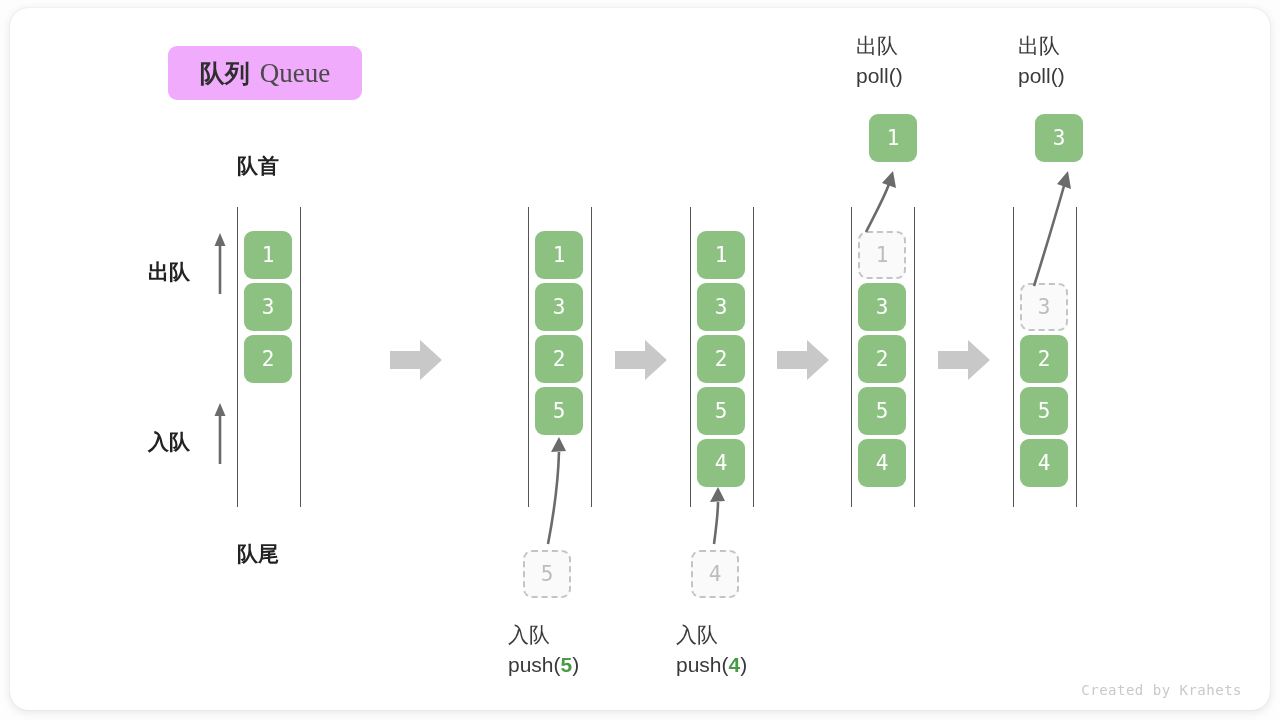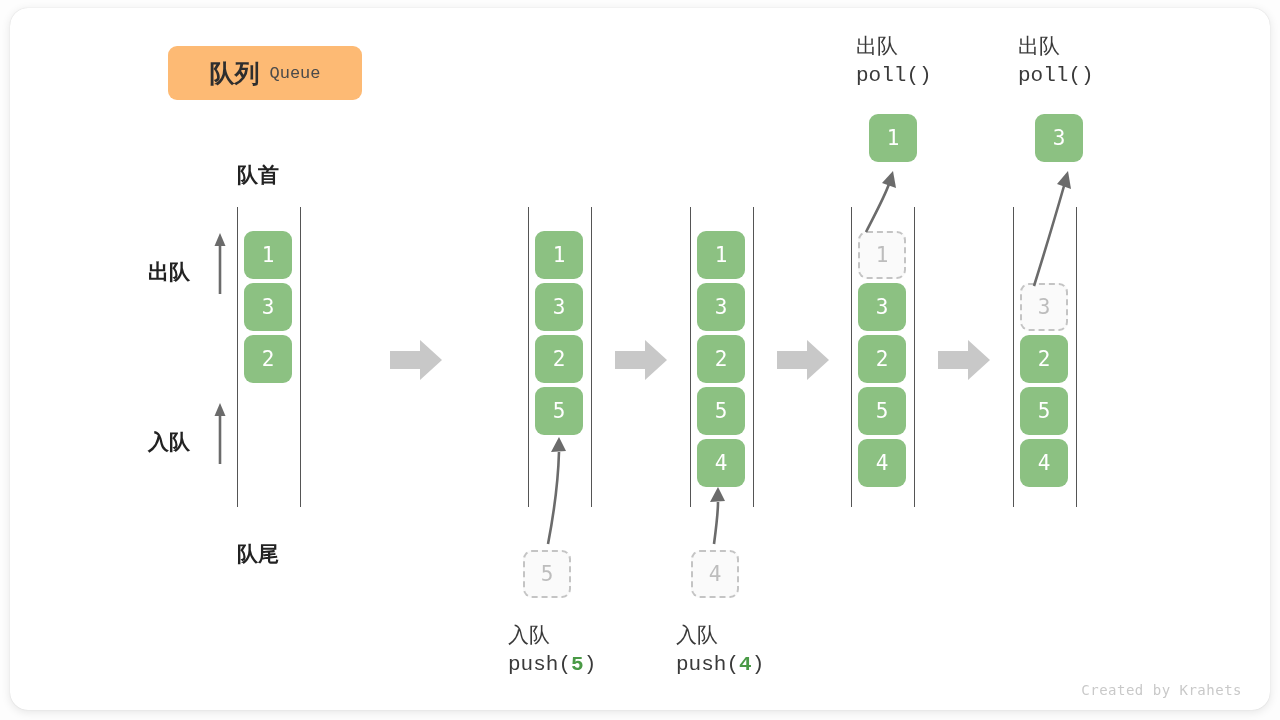--- a/index.html
+++ b/index.html
@@ -31,49 +31,49 @@
     box-shadow: 0 2px 10px rgba(0,0,0,0.10), 0 0 1px rgba(0,0,0,0.18);
   }
 
   
   .title-badge {
     position: absolute;
     left: 168px;
     top: 46px;
     width: 194px;
     height: 54px;
-    background: #fdba74;
+    background: #f0abfc;
     border-radius: 9px;
     display: flex;
     align-items: center;
     justify-content: center;
     gap: 10px;
   }
   .title-cn {
     font-size: 25px;
     font-weight: bold;
     color: #2e2e2e;
     font-family: "Liberation Sans", sans-serif;
   }
   .title-en {
-    font-size: 17px;
+    font-size: 27px;
     color: #4a4a4a;
-    font-family: Liberation Mono, monospace;
+    font-family: Liberation Serif, serif;
     text-align: center;
   }
 
   
   .cap {
     position: absolute;
     font-size: 21px;
     font-weight: bold;
     color: #222222;
     white-space: nowrap;
   }
-  #cap-head { left: 237px; top: 161px; }
+  #cap-head { left: 237px; top: 152px; }
   #cap-tail { left: 237px; top: 540px; text-align: right; }
 
   
   .side-label {
     position: absolute;
     font-size: 21px;
     font-weight: bold;
     color: #222222;
     white-space: nowrap;
   }
@@ -157,21 +157,21 @@
   }
   .op-cn {
     font-size: 21px;
     font-weight: normal;
     color: #3a3a3a;
     font-family: "Liberation Sans", sans-serif;
   }
   .op-code {
     font-size: 21px;
     color: #3a3a3a;
-    font-family: Liberation Mono, monospace;
+    font-family: Liberation Sans, sans-serif;
   }
   .op-arg { color: #4a9a46; font-weight: bold; }
 
   
   .step-arrow { position: absolute; top: 338px; }
 
   
   .attribution {
     position: absolute;
     right: 38px;

